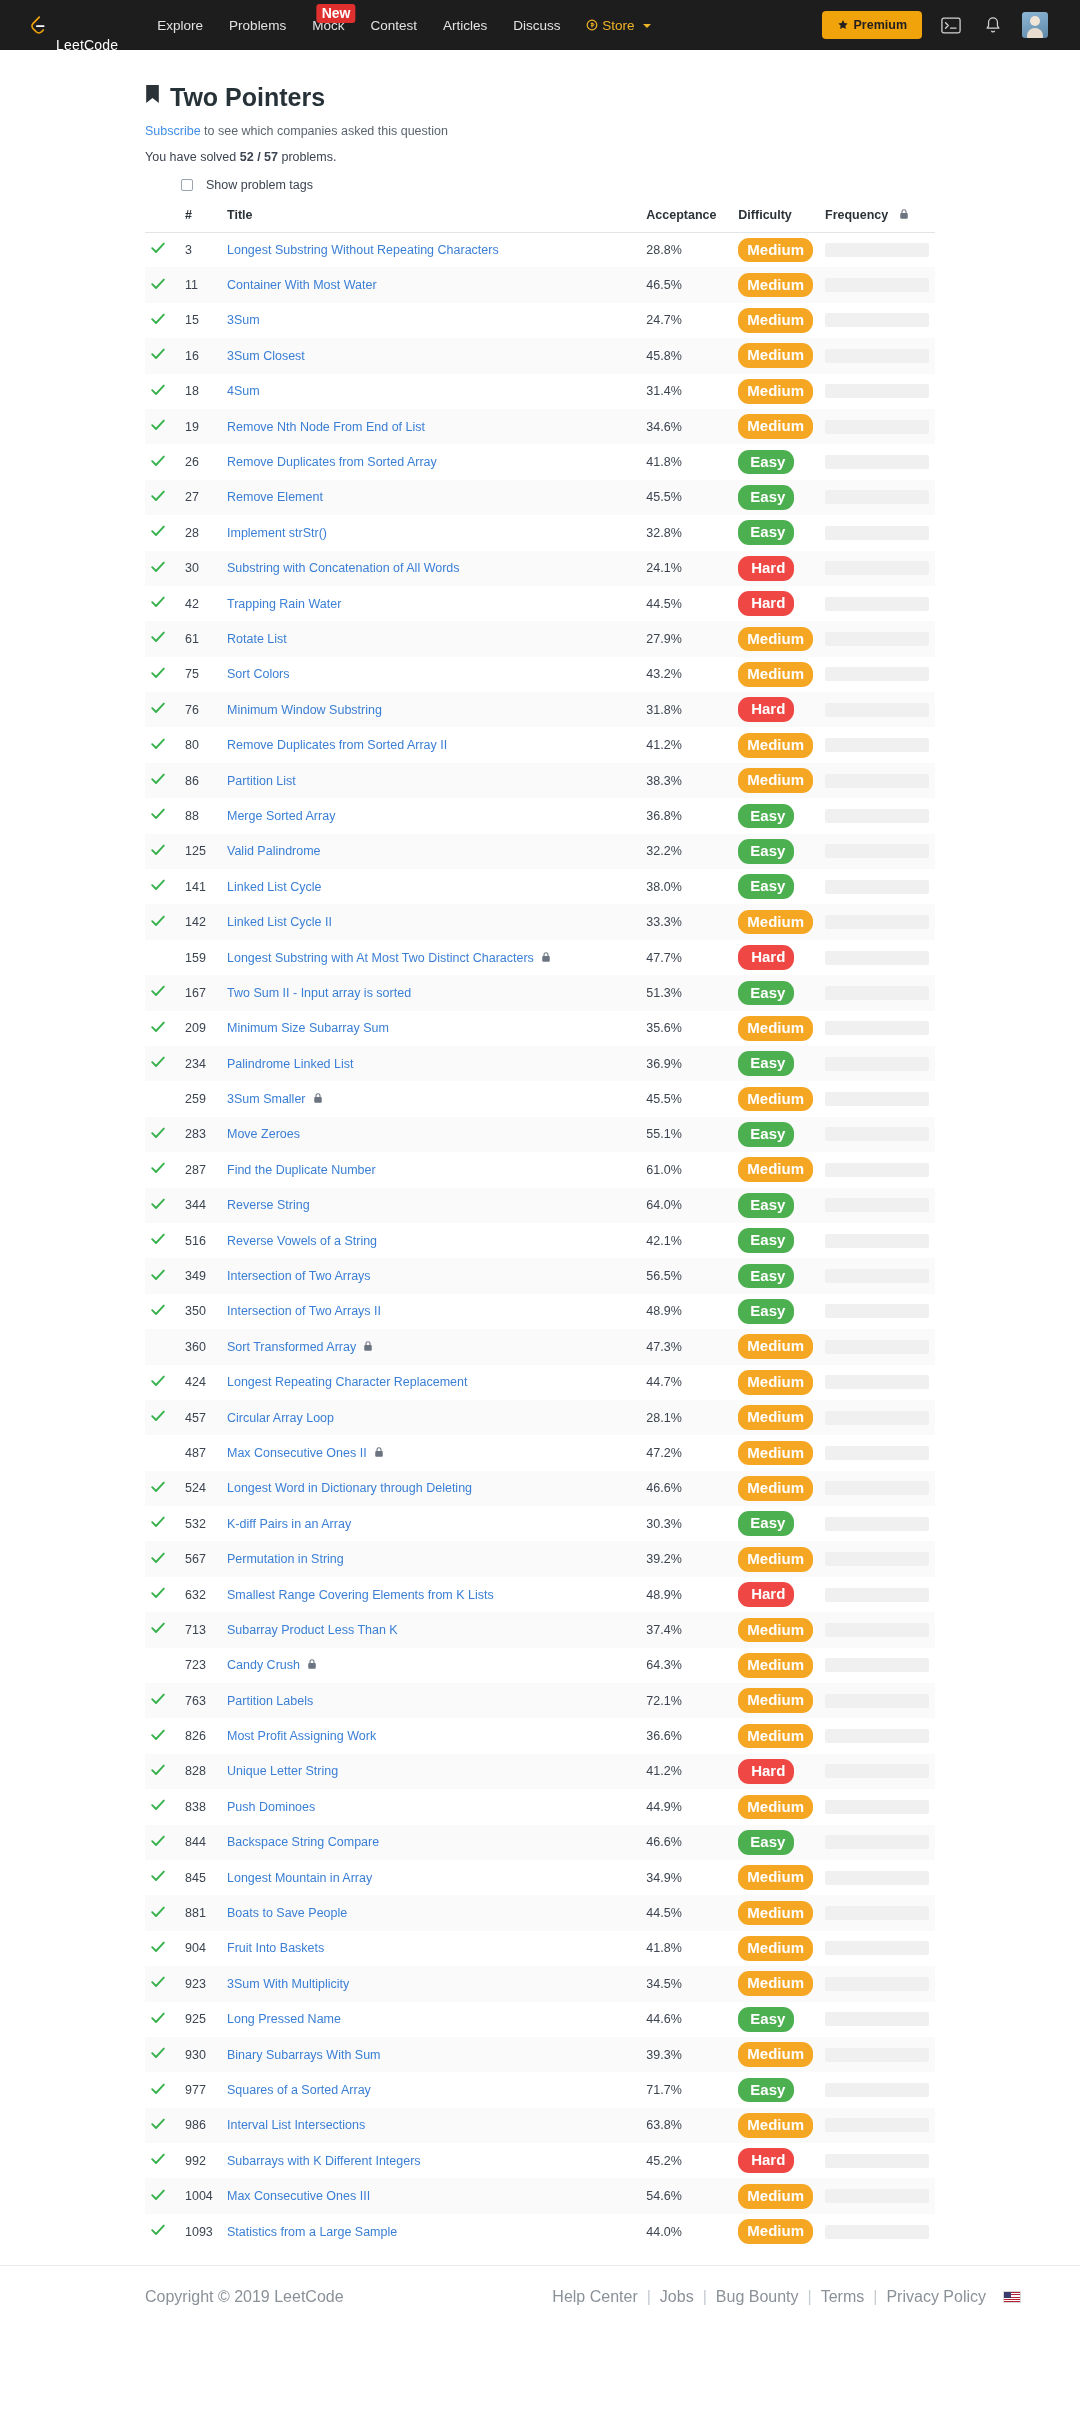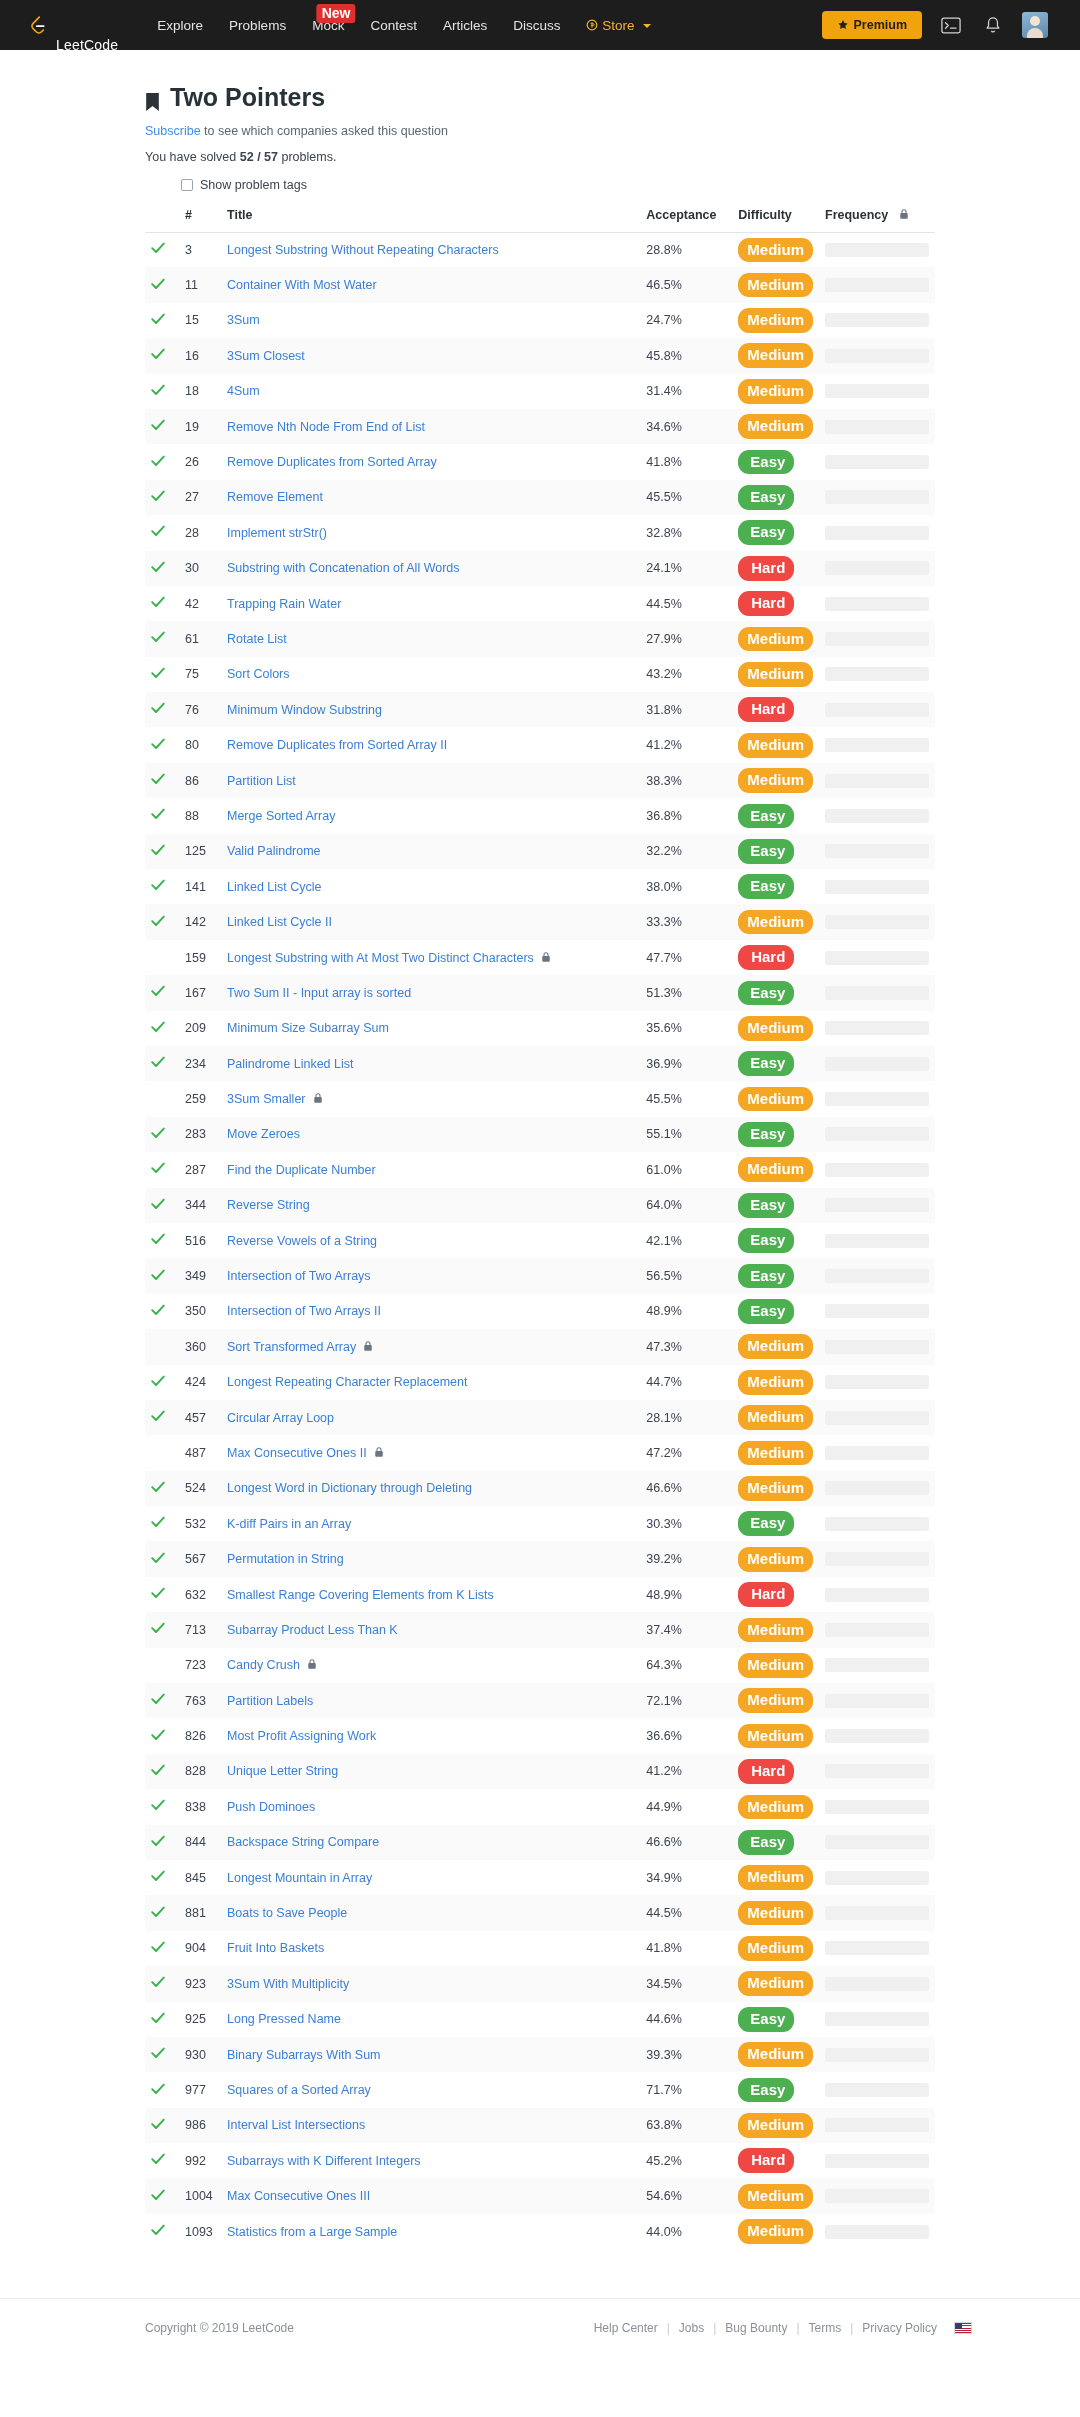--- a/index.html
+++ b/index.html
@@ -95,21 +95,21 @@
     content:""; position:absolute; left:50%; top:4px; transform:translateX(-50%);
     width:10px; height:10px; border-radius:50%; background:#f0e4d6;
   }
 
   
   .page {
     max-width: 1080px;
     padding: 34px 145px 0 145px;
   }
   .title-row {
-    display:flex; align-items:flex-end; gap:10px;
+    display:flex; align-items:flex-start; gap:10px;
     margin-bottom: 12px;
   }
   .bookmark-icon { width:15px; height:20px; display:block; }
   .page-title {
     font-size: 25px;
     font-weight: bold;
     color: #263238;
     line-height: 1.1;
   }
   .subscribe-line {
@@ -118,21 +118,21 @@
     margin-bottom: 12px;
   }
   .subscribe-link { color:#3f8ee8; text-decoration:none; cursor:pointer; }
   .solved-line {
     font-size: 12.5px;
     color: #3c4450;
     margin-bottom: 14px;
   }
   .solved-count { font-weight: bold; }
   .tags-row {
-    display:flex; align-items:center; gap:7px;
+    display:flex; align-items:center; gap:13px;
     margin-bottom: 10px;
     padding-left: 36px;
   }
   .tags-check {
     width: 12px; height: 12px;
     border:1px solid #9aa3ab;
     border-radius:2px;
     background:#fff;
     display:inline-block;
     cursor:pointer;
@@ -197,26 +197,26 @@
   .pill.hard { background:#ef4743; }
   .freq-bar {
     width: 104px;
     height: 14px;
     background: #f0f0f0;
     border-radius: 2px;
   }
 
   
   .footer {
-    margin-top: 49px;
+    margin-top: 16px;
     border-top: 1px solid #e8eaec;
-    padding: 22px 108px 30px 145px;
+    padding: 22px 59px 30px 145px;
     display:flex;
     align-items:center;
-    font-size: 12px;
+    font-size: 16px;
     color: #8a9198;
   }
   .footer-links {
     margin-left:auto;
     display:flex;
     align-items:center;
     gap: 9px;
   }
   .footer-links a {
     color:#8a9198;

